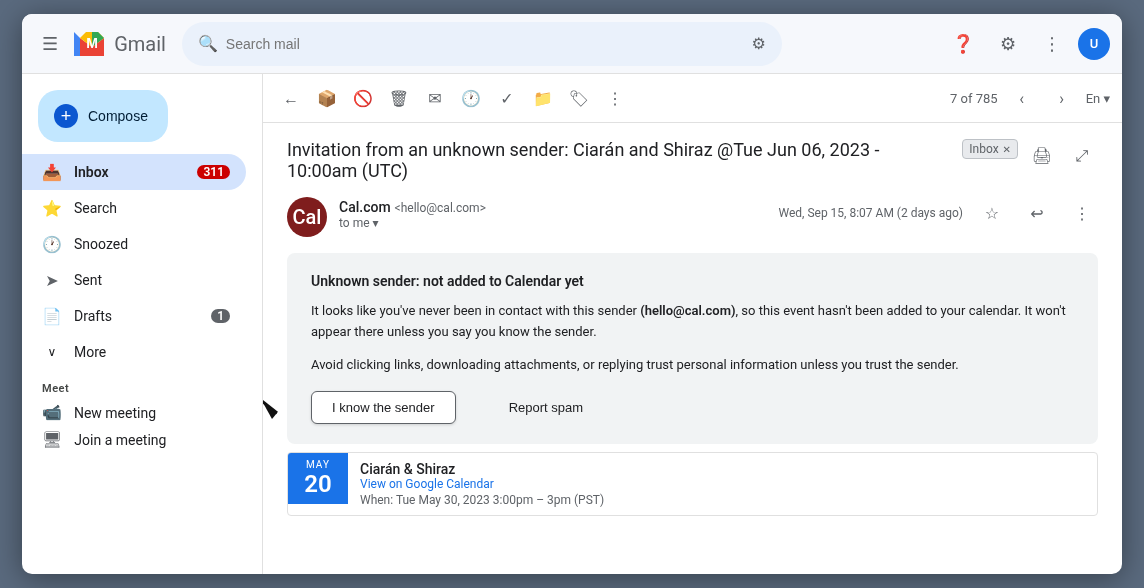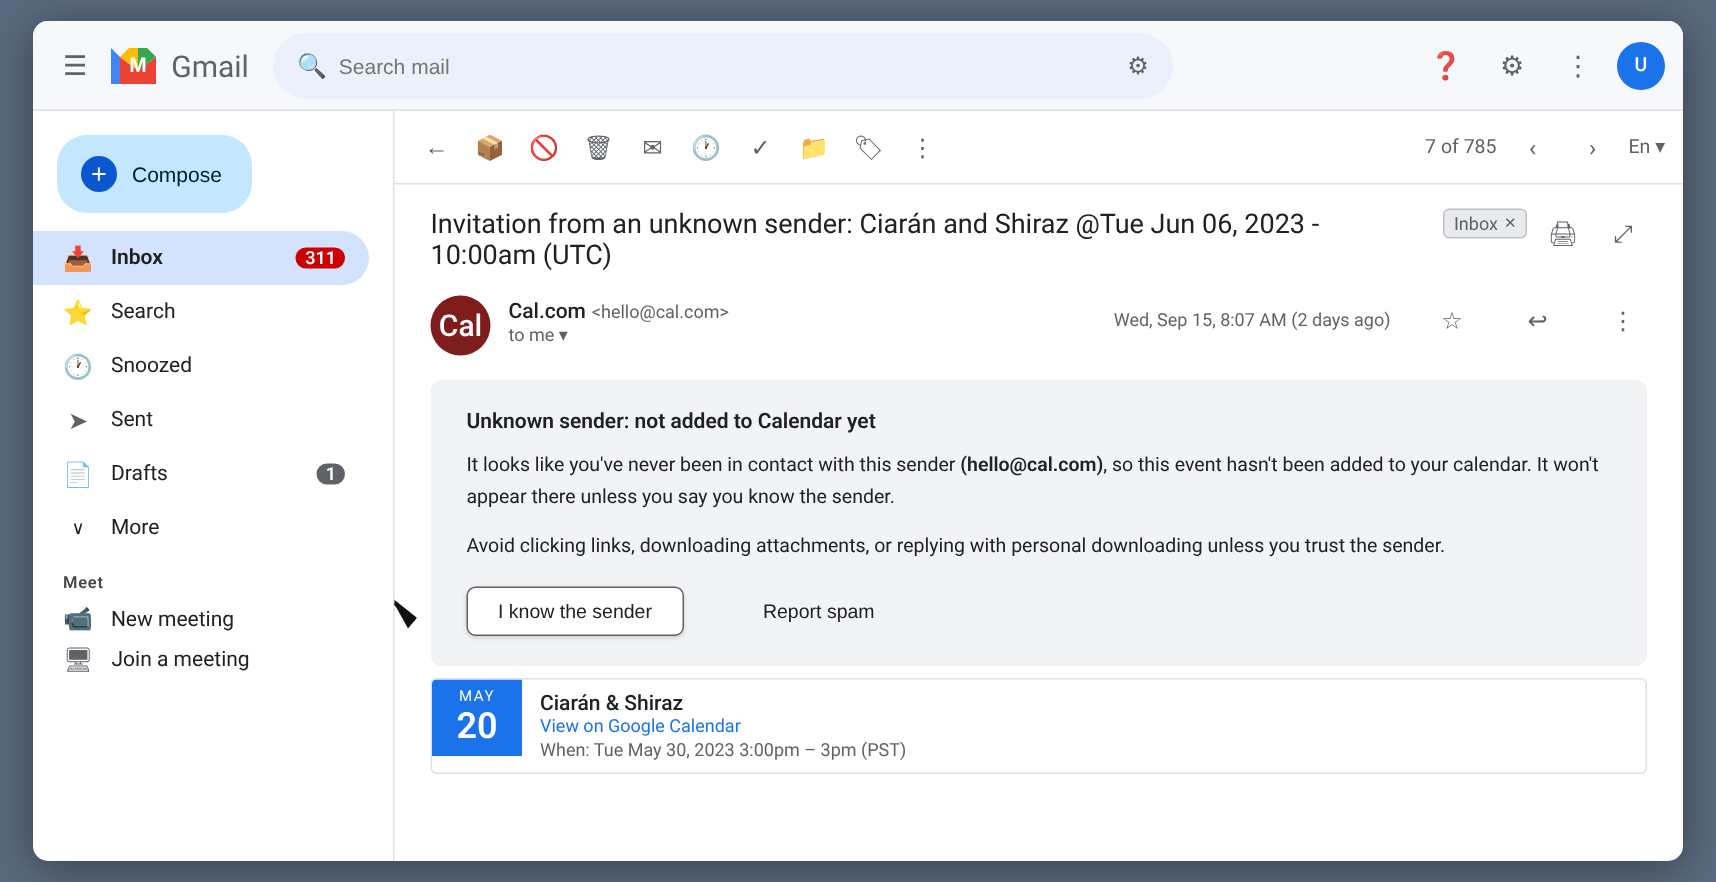--- a/index.html
+++ b/index.html
@@ -186,21 +186,21 @@
       border-radius: 50%;
       background: #7f1d1d;
       display: flex; align-items: center; justify-content: center;
       color: white; font-size: 20px; font-weight: 500;
       flex-shrink: 0;
     }
     .sender-info { flex: 1; }
     .sender-name { font-size: 14px; color: #202124; font-weight: 500; }
     .sender-email { font-size: 12px; color: #5f6368; }
     .to-me { font-size: 12px; color: #5f6368; cursor: pointer; }
-    .email-meta-right { display: flex; align-items: center; gap: 25px; font-size: 12px; color: #5f6368; }
+    .email-meta-right { display: flex; align-items: center; gap: 13px; font-size: 12px; color: #5f6368; }
 
     
     .warning-box {
       background: #f1f3f4;
       border-radius: 8px;
       padding: 20px 24px;
     }
     .warning-title { font-size: 14px; font-weight: 600; color: #202124; margin-bottom: 12px; }
     .warning-text { font-size: 13px; color: #202124; line-height: 1.6; margin-bottom: 12px; }
     .warning-text b { font-weight: 600; }
@@ -395,21 +395,21 @@
           <svg style="position:absolute;left:-130px;top:60px;pointer-events:none;" width="160" height="120">
             <line x1="20" y1="20" x2="120" y2="100" stroke="#111" stroke-width="3"></line>
             <polygon points="120,100 105,88 115,106" fill="#111"></polygon>
           </svg>
 
           <div class="warning-box">
             <div class="warning-title">Unknown sender: not added to Calendar yet</div>
             <div class="warning-text">
               <span>It looks like you've never been in contact with this sender </span><b>(hello@cal.com)</b><span>, so this event hasn't been added to your calendar. It won't appear there unless you say you know the sender.</span>
             </div>
-            <div class="warning-text">Avoid clicking links, downloading attachments, or replying with personal downloading unless you trust the sender.</div>
+            <div class="warning-text">Avoid clicking links, downloading attachments, or replying trust personal information unless you trust the sender.</div>
             <div class="warning-actions">
               <button class="know-sender-btn">I know the sender</button>
               <button class="report-spam-btn">Report spam</button>
             </div>
           </div>
         </div>
 
         <div class="calendar-card">
           <div class="cal-date-badge">
             <span class="cal-month">May</span>

